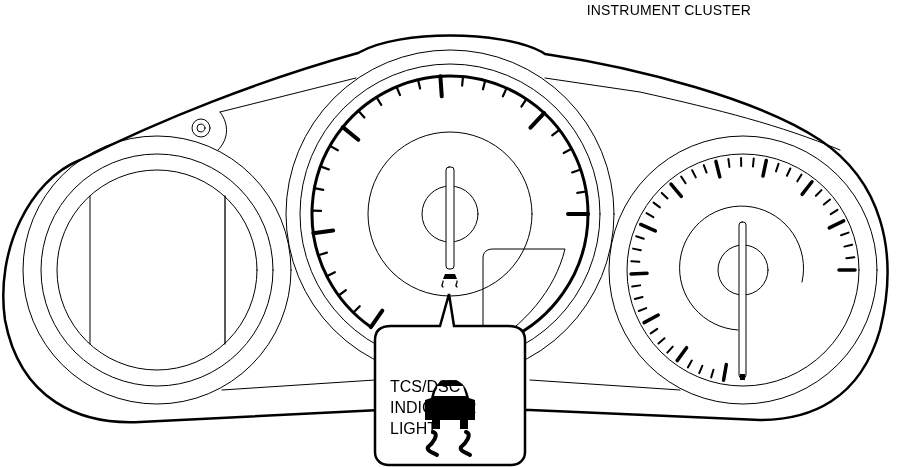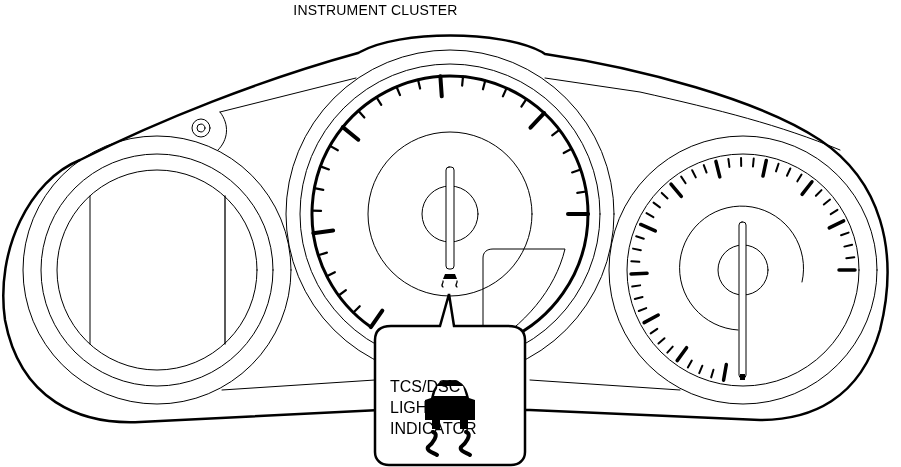--- a/index.html
+++ b/index.html
@@ -1,17 +1,17 @@
 <!DOCTYPE html>
 <html><head>
   <meta charset="utf-8">
   <style>
     html, body { margin: 0; padding: 0; background: #ffffff; }
     body { width: 901px; height: 467px; position: relative; overflow: hidden; font-family: "Liberation Sans", sans-serif; }
-    #title { position: absolute; left: 0; width: 751px; top: 2px; text-align: center; font-size: 14px; color: #000; letter-spacing: 0.2px; }
+    #title { position: absolute; left: 0; width: 751px; top: 2px; text-align: right; font-size: 14px; color: #000; letter-spacing: 0.2px; }
     #art { position: absolute; left: 0; top: 0; }
     .callout-text { position: absolute; left: 390px; top: 328px; font-size: 16px; line-height: 21px; color: #000; margin-top: 48px; }
     .callout-text div { white-space: nowrap; }
   </style>
 </head>
 <body>
 
 <div id="title">INSTRUMENT CLUSTER</div>
 
 <svg id="art" width="901" height="467" viewBox="0 0 901 467">
@@ -142,15 +142,15 @@
     <rect x="432" y="418" width="8" height="11"></rect>
     <rect x="460" y="418" width="8" height="11"></rect>
     <path d="M437,386 L463,386 L466,396 L434,396 Z" fill="#fff"></path>
     <path d="M433,432 C440,434 432,444 428,447 C426,451 434,453 437,455" stroke="#000" stroke-width="4" fill="none" stroke-linecap="round"></path>
     <path d="M466,432 C473,434 465,444 461,447 C459,451 467,453 470,455" stroke="#000" stroke-width="4" fill="none" stroke-linecap="round"></path>
   </g>
 </svg>
 
 <div class="callout-text">
   <div>TCS/DSC</div>
+  <div>INDICATOR</div>
   <div>LIGHT</div>
-  <div>INDICATOR</div>
 </div>
 
 </body></html>

